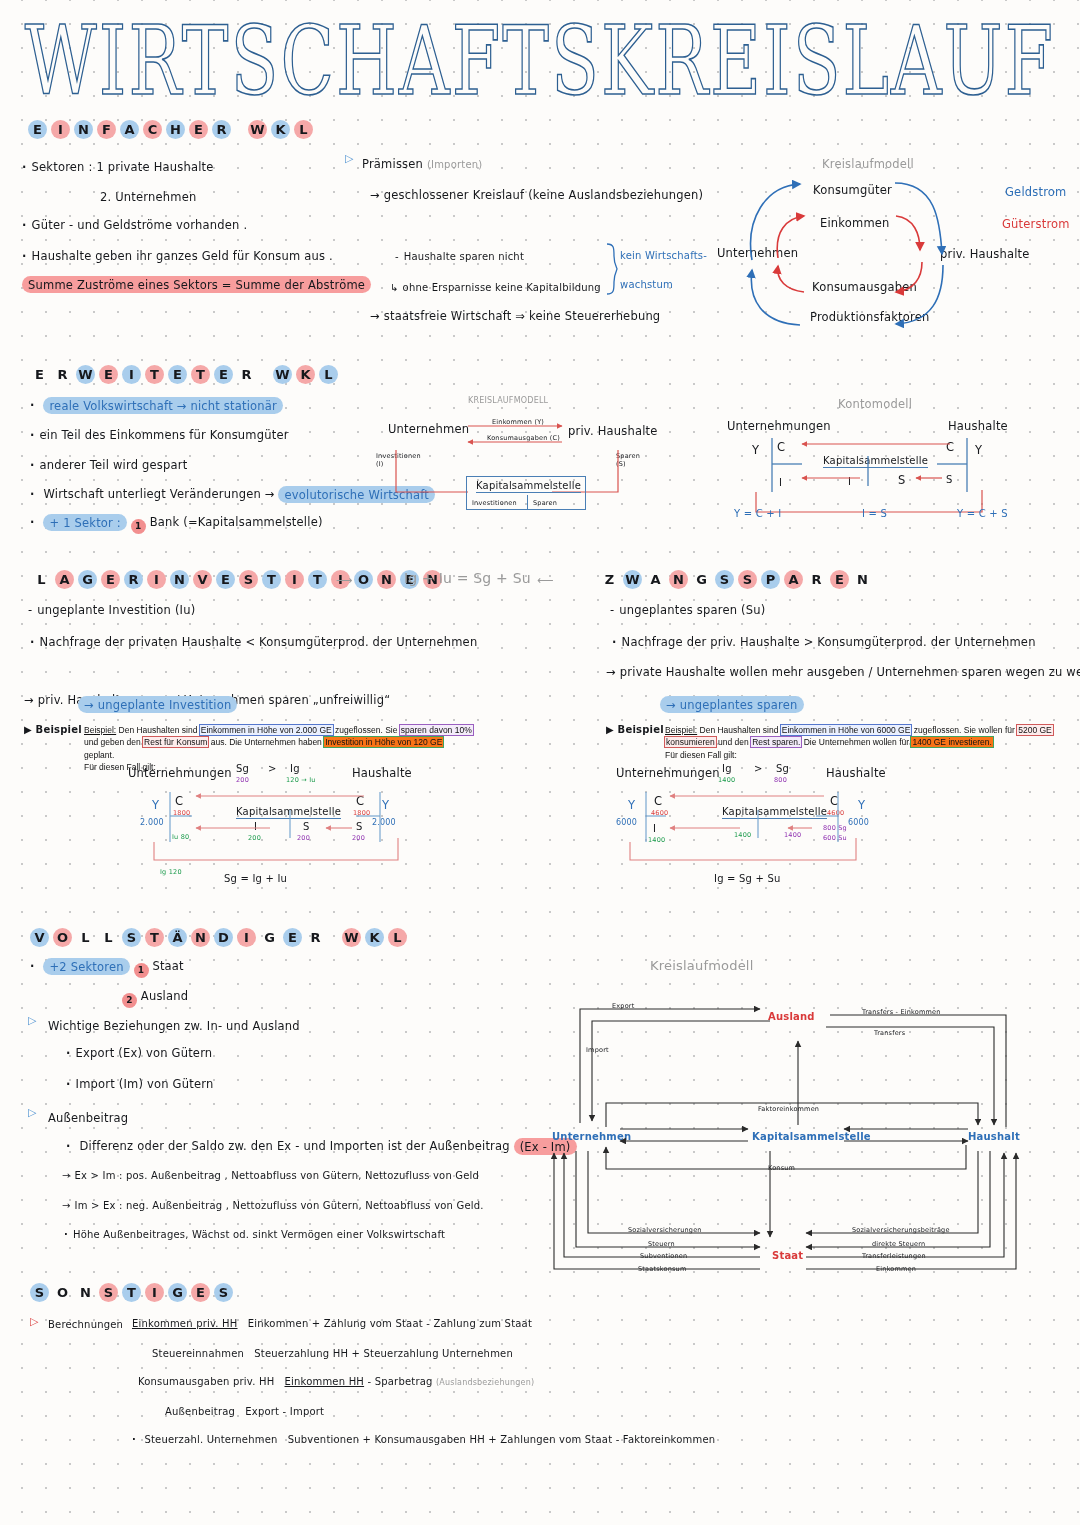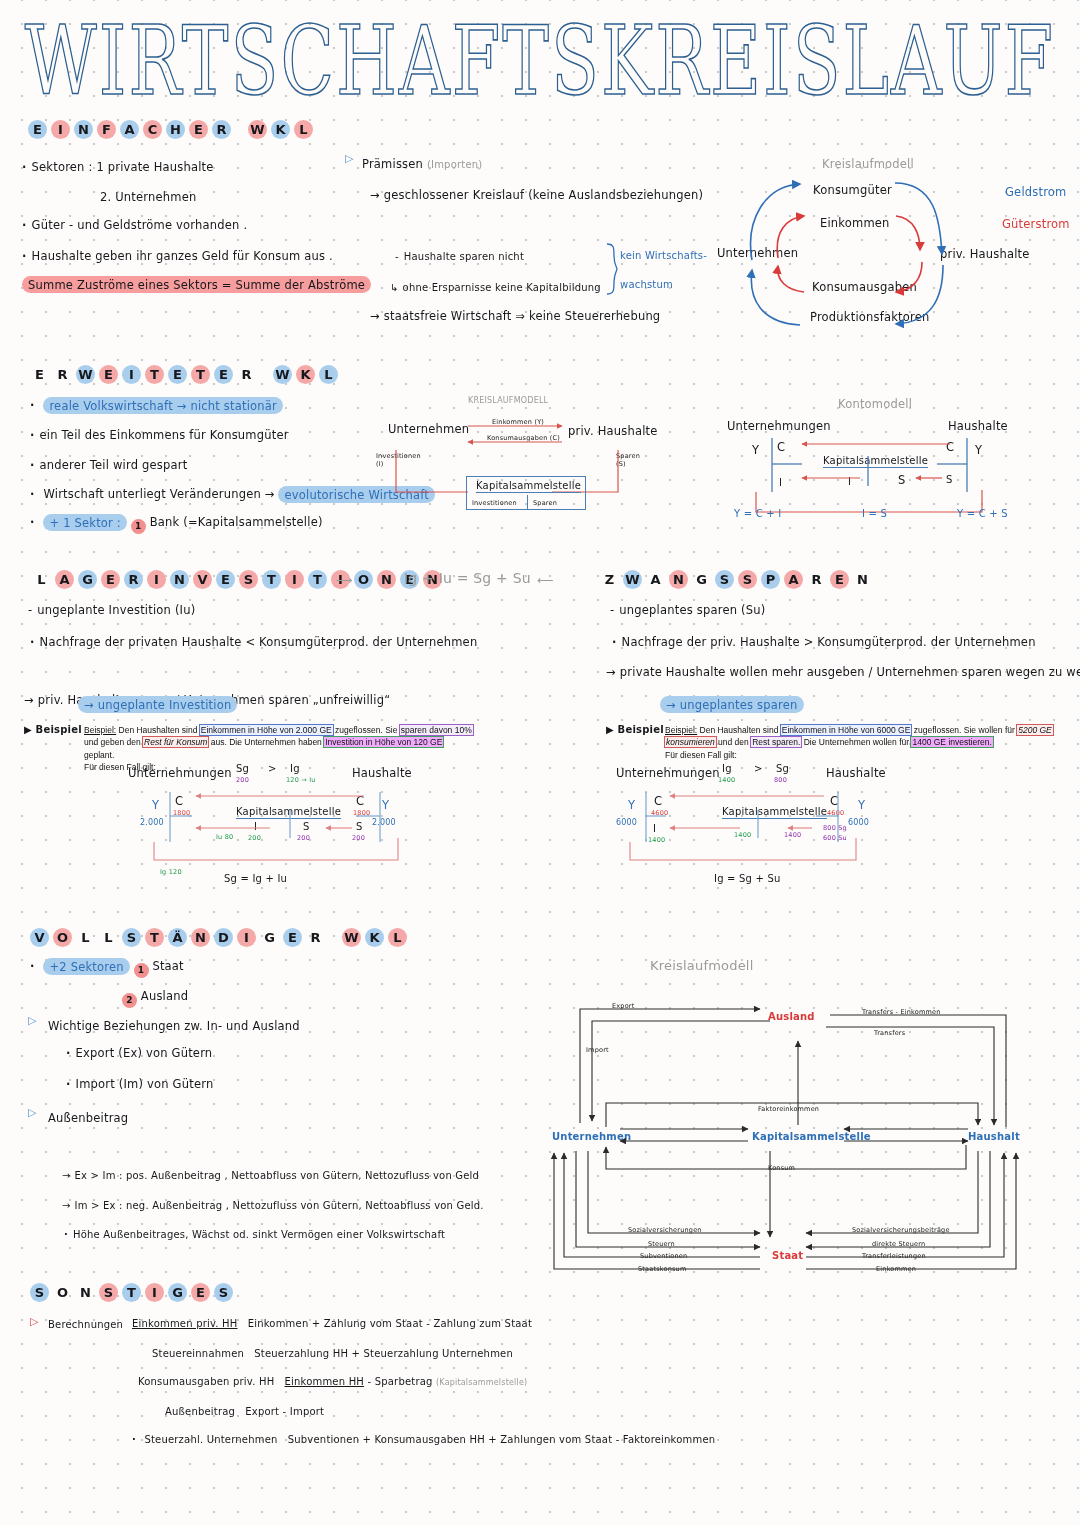--- a/index.html
+++ b/index.html
@@ -66,22 +66,22 @@
   .num-badge {
     display:inline-flex; align-items:center; justify-content:center;
     width:15px; height:15px; border-radius:50%; background:#f28f8f;
     color:#16181c; font-size:9px; font-weight:700; vertical-align:-3px;
   }
 
   
   .printed { font-family:"Liberation Sans", sans-serif; font-size:8.5px; color:#111; line-height:1.45; }
   .box-b { outline:1px solid #5577cc; background:#eaf0ff; padding:0 1px; }
   .box-p { outline:1px solid #9a5fc0; background:#f4ecfa; padding:0 1px; }
-  .box-r { outline:1px solid #d05a5a; background:#fdecec; padding:0 1px;font-style:italic; }
-  .box-g { outline:1px solid #3fa35f; background:#f0abfc; padding:0 1px; }
+  .box-r { outline:1px solid #d05a5a; background:#fdecec; padding:0 1px; }
+  .box-g { outline:1px solid #3fa35f; background:#f97316; padding:0 1px; }
   .u { text-decoration:underline; }
 
   
   svg.ov { position:absolute; overflow:visible; }
 </style>
 </head>
 <body>
 
 <div class="pg">
 
@@ -327,21 +327,21 @@
 
   <div class="line hw" style="left:128px; top:766px;">Unternehmungen</div>
   <div class="line hw" style="left:352px; top:766px;">Haushalte</div>
   <div class="line hw hw-s" style="left:236px; top:806px; border-bottom:1.2px solid #4a7fb5; padding-bottom:1px;">Kapitalsammelstelle</div>
 
   <div class="line hw blue" style="left:152px; top:798px;">Y</div>
   <div class="line hw hw-xs blue" style="left:140px; top:818px;">2.000</div>
   <div class="line hw red" style="left:175px; top:794px; color:#16181c;">C</div>
   <div class="line hw hw-xxs red" style="left:173px; top:809px;">1800</div>
   <div class="line hw hw-xxs green" style="left:160px; top:824px;margin-top:44px;">Ig 120</div>
-  <div class="line hw hw-xxs green" style="left:172px; top:833px;padding-left:44px;">Iu 80</div>
+  <div class="line hw hw-xxs green" style="left:172px; top:833px;">Iu 80</div>
   <div class="line hw hw-s" style="left:254px; top:821px;">I</div>
   <div class="line hw hw-xxs green" style="left:248px; top:834px;">200</div>
   <div class="line hw hw-s" style="left:303px; top:821px;">S</div>
   <div class="line hw hw-xxs purple" style="left:297px; top:834px;">200</div>
   <div class="line hw hw-s" style="left:356px; top:821px;">S</div>
   <div class="line hw hw-xxs purple" style="left:352px; top:834px;">200</div>
   <div class="line hw" style="left:356px; top:794px;">C</div>
   <div class="line hw hw-xxs red" style="left:353px; top:809px;">1800</div>
   <div class="line hw blue" style="left:382px; top:798px;">Y</div>
   <div class="line hw hw-xs blue" style="left:372px; top:818px;">2.000</div>
@@ -480,20 +480,24 @@
   </div>
 
   <div class="line tri" style="left:28px; top:1014px;">▷</div>
   <div class="line hw" style="left:48px; top:1019px;">Wichtige  Beziehungen zw. In- und Ausland</div>
   <div class="line hw bullet" style="left:66px; top:1046px;">Export  (Ex) von  Gütern</div>
   <div class="line hw bullet" style="left:66px; top:1077px;">Import  (Im) von  Gütern</div>
 
   <div class="line tri" style="left:28px; top:1106px;">▷</div>
   <div class="line hw" style="left:48px; top:1111px;">Außenbeitrag</div>
 
+  <div class="line hw bullet" style="left:66px; top:1139px;">
+    <span>Differenz oder der Saldo  zw. den Ex - und Importen ist  der Außenbeitrag</span>
+    <span class="hl-red">(Ex - Im)</span>
+  </div>
   <div class="line hw hw-s arrow" style="left:62px; top:1170px;">Ex &gt; Im :  pos. Außenbeitrag , Nettoabfluss von Gütern, Nettozufluss von Geld</div>
   <div class="line hw hw-s arrow" style="left:62px; top:1200px;">Im &gt; Ex :  neg. Außenbeitrag , Nettozufluss von Gütern, Nettoabfluss von Geld.</div>
   <div class="line hw hw-s bullet" style="left:64px; top:1229px;">Höhe Außenbeitrages, Wächst od. sinkt  Vermögen einer Volkswirtschaft</div>
 
   <div class="line hw gray" style="left:650px; top:958px; font-size:13px;">Kreislaufmodell</div>
 
   <div class="line hw hw-s red" style="left:768px; top:1011px; font-weight:700;">Ausland</div>
   <div class="line hw hw-s blue" style="left:552px; top:1131px; font-weight:700;">Unternehmen</div>
   <div class="line hw hw-s blue" style="left:752px; top:1131px; font-weight:700;">Kapitalsammelstelle</div>
   <div class="line hw hw-s blue" style="left:968px; top:1131px; font-weight:700;">Haushalt</div>
@@ -582,21 +586,21 @@
     &nbsp;&nbsp;<span>Einkommen + Zahlung vom Staat - Zahlung zum Staat</span>
   </div>
   <div class="line hw hw-s" style="left:152px; top:1348px;">
     <span>Steuereinnahmen</span>
     &nbsp;&nbsp;<span>Steuerzahlung HH + Steuerzahlung Unternehmen</span>
   </div>
   <div class="line hw hw-s" style="left:138px; top:1376px;">
     <span>Konsumausgaben priv. HH</span>
     &nbsp;&nbsp;<span class="u">Einkommen HH</span>
     <span>- Sparbetrag</span>
-    <span class="gray hw-xs">(Kapitalsammelstelle)</span>
+    <span class="gray hw-xs">(Auslandsbeziehungen)</span>
   </div>
   <div class="line hw hw-s" style="left:165px; top:1406px;">
     <span>Außenbeitrag</span>
     &nbsp;&nbsp;<span>Export - Import</span>
   </div>
   <div class="line hw hw-s bullet" style="left:132px; top:1434px;">
     <span>Steuerzahl. Unternehmen</span>
     &nbsp;&nbsp;<span>Subventionen + Konsumausgaben HH + Zahlungen vom Staat - Faktoreinkommen</span>
   </div>
 

